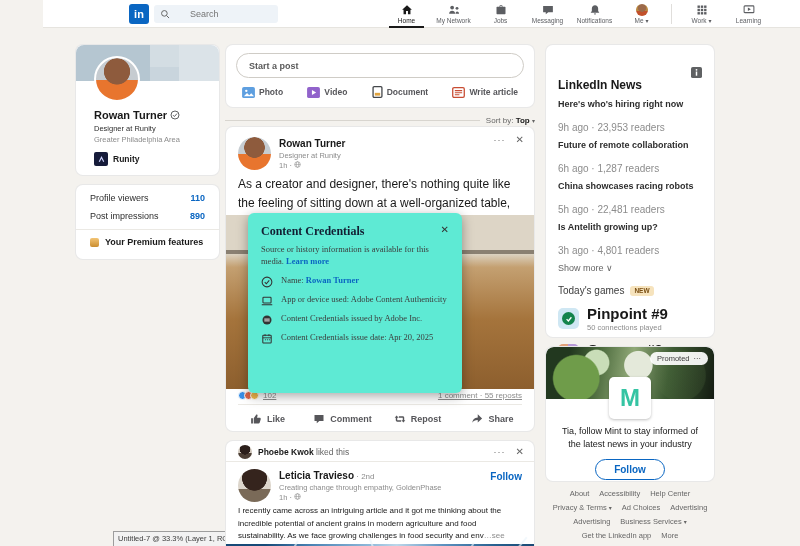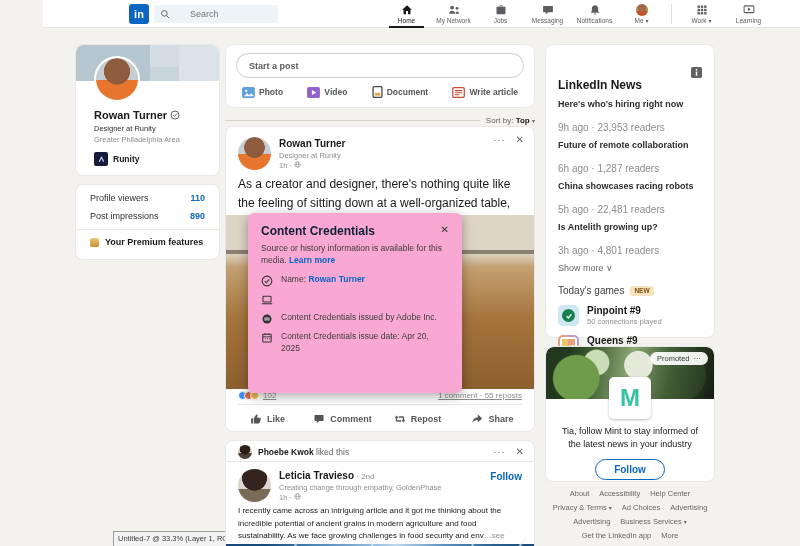--- a/index.html
+++ b/index.html
@@ -78,21 +78,21 @@
   .bucket2 { position:absolute; top:22%; left:24%; width:30px; height:38px; background:linear-gradient(#aeb4b8,#848b91); border-radius:3px 3px 7px 7px; }
   .stick { position:absolute; width:3px; height:22px; border-radius:1px; }
   .coffee-bag { position:absolute; top:26%; left:39%; width:54px; height:82px; background:linear-gradient(100deg,#d3ab72,#b98f55); border-radius:4px; }
   .bag-fold { position:absolute; top:0; left:0; right:0; height:12px; background:#e2c18e; border-radius:4px 4px 0 0; }
   .bag-label { position:absolute; top:24px; left:12px; width:30px; height:30px; background:#23211e; border-radius:50%; }
   .bag-arc { position:absolute; top:10px; left:8px; width:14px; height:7px; border:2px solid #e8dcc3; border-bottom:none; border-radius:7px 7px 0 0; }
   .mug { position:absolute; top:60%; left:26%; width:66px; height:46px; background:linear-gradient(#5fc4d4 12%,#3f9cb4 55%,#2f7f97); border-radius:6px 6px 22px 22px; }
   .mug-inner { position:absolute; top:-4px; left:4px; right:4px; height:12px; background:#1f2e38; border-radius:50%; border:2px solid #79d4e2; }
   .mug-handle { position:absolute; top:58%; left:calc(26% + 62px); width:18px; height:26px; border:6px solid #3f9cb4; border-left:none; border-radius:0 14px 14px 0; }
 
-  .cc-popup { position:absolute; top:86px; left:22px; width:214px; height:180px; background:#f9a8d4; border-radius:6px; box-shadow:0 3px 12px rgba(0,0,0,.35); z-index:4; padding:11px 13px; }
+  .cc-popup { position:absolute; top:86px; left:22px; width:214px; height:180px; background:#5eead4; border-radius:6px; box-shadow:0 3px 12px rgba(0,0,0,.35); z-index:4; padding:11px 13px;font-family:Liberation Serif, serif; }
   .cc-title-row { display:flex; justify-content:space-between; align-items:flex-start; }
   .cc-title { font-size:12px; font-weight:bold; color:#121f33; }
   .cc-close { font-size:10px; color:#333; cursor:pointer; }
   .cc-desc { margin-top:4px; font-size:8.5px; line-height:12px; color:#3c3c3c; }
   .cc-link { color:#0a66c2; font-weight:bold; cursor:pointer; }
   .cc-items { margin-top:8px; display:flex; flex-direction:column; gap:6px; }
   .cc-item { display:flex; gap:8px; align-items:flex-start; }
   .cc-item svg { width:12px; height:12px; flex:0 0 12px; margin-top:1px; }
   .cc-item-text { font-size:8.5px; line-height:11.5px; color:#3c3c3c; }
   .cc-name { color:#0a66c2; font-weight:bold; }
@@ -140,21 +140,21 @@
   .gi-pinpoint { background:#cfe7f3; }
   .gi-crossclimb { background:#d9f0e1; }
   .gi-queens { background:
      linear-gradient(#fff 0 0) padding-box,
      conic-gradient(#b89ad8 0 25%, #f0c36a 0 50%, #efe3a0 0 75%, #e2a27a 0) border-box;
      border:2px solid transparent; position:relative; }
   .gi-queens::after { content:""; position:absolute; inset:2px; background:
      conic-gradient(#e2a27a 0 25%, #efe3a0 0 50%, #b89ad8 0 75%, #f0c36a 0); }
   .game-check { width:13px; height:13px; border-radius:50%; background:#13834b; display:flex; align-items:center; justify-content:center; z-index:1; }
   .game-check svg { width:8px; height:8px; }
-  .game-name { font-size:10px; font-weight:bold; color:#191919; }
+  .game-name { font-size:15px; font-weight:bold; color:#191919; }
   .game-meta { font-size:7.5px; color:#8c8c8c; margin-top:1px; }
 
   .ad-card { left:545px; top:346px; width:170px; height:136px; overflow:hidden; }
   .ad-banner { position:relative; height:52px; background:
      radial-gradient(circle at 18% 60%, #6f9c4a 0 16%, transparent 17%),
      radial-gradient(circle at 30% 30%, #c9ddb8 0 10%, transparent 11%),
      radial-gradient(circle at 55% 35%, #e4e9da 0 14%, transparent 15%),
      radial-gradient(circle at 80% 55%, #54714238 0 18%, transparent 19%),
      linear-gradient(100deg,#22381f 0 14%,#48673a 30%,#90a877 50%,#3d5a33 72%,#141c12); border-radius:8px 8px 0 0; }
   .promoted-pill { position:absolute; top:5px; right:6px; background:rgba(255,255,255,.92); border-radius:9px; padding:2px 7px; font-size:7.5px; color:#3c3c3c; display:flex; gap:4px; align-items:center; }
@@ -397,20 +397,21 @@
               <circle cx="8" cy="8" r="6.5" fill="none" stroke="#333" stroke-width="1.4"></circle>
               <path d="M5 8.2l2.1 2.2 3.9-4.6" fill="none" stroke="#333" stroke-width="1.4"></path>
             </svg>
           <span class="cc-item-text"><span>Name: </span><span class="cc-name">Rowan Turner</span></span>
         </div>
         <div class="cc-item">
           <svg viewBox="0 0 16 16">
               <rect x="2.6" y="3" width="10.8" height="7.6" rx="1" fill="none" stroke="#333" stroke-width="1.4"></rect>
               <path d="M1 13h14" stroke="#333" stroke-width="1.4"></path>
             </svg>
+          <span class="cc-item-text">App or device used: Adobe Content Authenticity</span>
         </div>
         <div class="cc-item">
           <svg viewBox="0 0 16 16">
               <circle cx="8" cy="8" r="6" fill="#333"></circle>
               <path d="M4.4 6.8h7.2M4.4 9.2h7.2" stroke="#fff" stroke-width="1.2"></path>
             </svg>
           <span class="cc-item-text">Content Credentials issued by Adobe Inc.</span>
         </div>
         <div class="cc-item">
           <svg viewBox="0 0 16 16">

